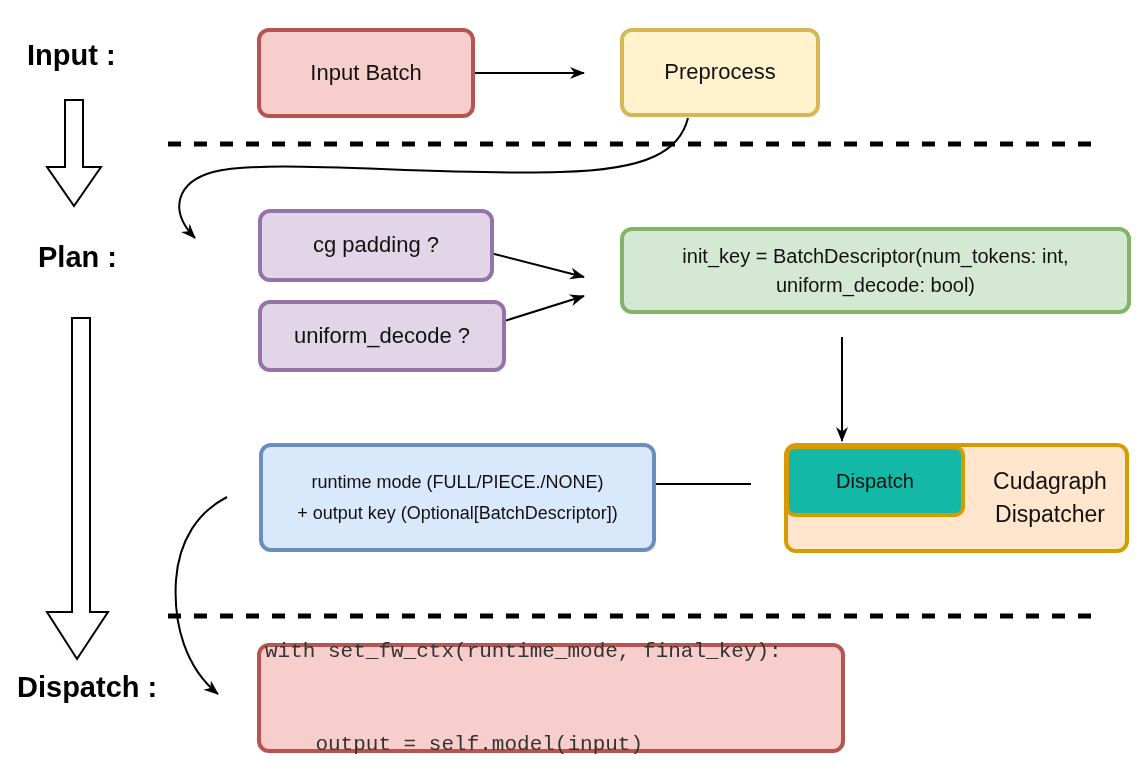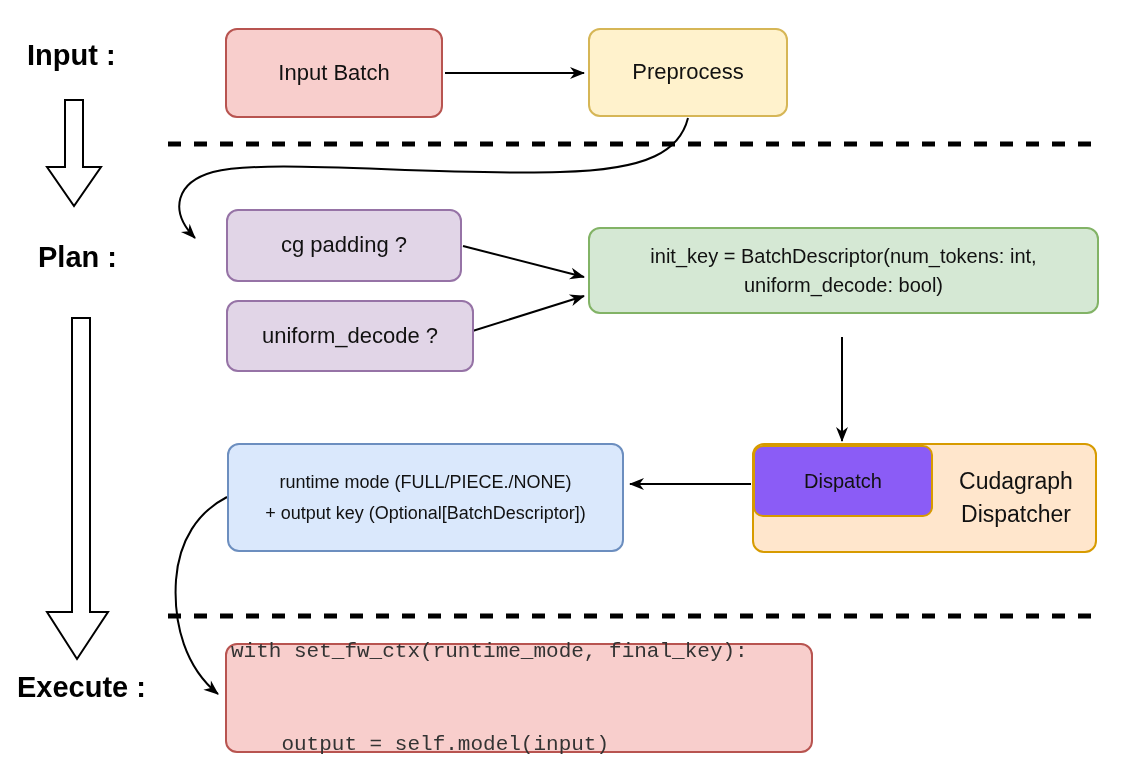--- a/index.html
+++ b/index.html
@@ -6,23 +6,23 @@
   #canvas{
     position:relative;width:1142px;height:770px;background:#ffffff;overflow:hidden;
     font-family:"Liberation Sans",sans-serif;color:#111;
   }
   #wires{position:absolute;left:0;top:0;width:1142px;height:770px;}
   .stage-label{position:absolute;font-weight:700;font-size:29px;color:#000;white-space:nowrap;}
   #label-input{left:27px;top:39px;}
   #label-plan{left:38px;top:241px;}
   #label-execute{left:17px;top:671px;}
   .node{
-    position:absolute;box-sizing:border-box;border:2px solid #a16207;border-radius:12px;
+    position:absolute;box-sizing:border-box;border:4px solid #a16207;border-radius:12px;
     display:flex;align-items:center;justify-content:center;text-align:center;
-    font-size:22px;line-height:1.3;color:#111;
+    font-size:22px;line-height:1.3;color:#111;margin-left:32px;
   }
   #node-input-batch{left:225px;top:28px;width:218px;height:90px;}
   #node-preprocess{left:588px;top:28px;width:200px;height:89px;}
   #node-cg-padding{left:226px;top:209px;width:236px;height:73px;}
   #node-uniform-decode{left:226px;top:300px;width:248px;height:72px;}
   #node-init-key{left:588px;top:227px;width:511px;height:87px;font-size:20px;line-height:1.45;}
   #node-cudagraph{left:752px;top:443px;width:345px;height:110px;}
   #cudagraph-label{
     position:absolute;left:181px;top:0;height:100%;width:150px;margin:0 6px;
     display:flex;align-items:center;justify-content:center;text-align:center;
@@ -58,21 +58,21 @@
     <path d="M 688 118 C 680 150, 650 170, 560 172 C 430 176, 268 158, 213 172 C 177 182, 168 210, 195 238" fill="none" stroke="#000" stroke-width="2" marker-end="url(#ah)"></path>
     <line x1="463" y1="246" x2="584" y2="277" stroke="#000" stroke-width="2" marker-end="url(#ah)"></line>
     <line x1="463" y1="334" x2="584" y2="296" stroke="#000" stroke-width="2" marker-end="url(#ah)"></line>
     <line x1="842" y1="337" x2="842" y2="441" stroke="#000" stroke-width="2" marker-end="url(#ah)"></line>
     <line x1="751" y1="484" x2="630" y2="484" stroke="#000" stroke-width="2" marker-end="url(#ah)"></line>
     <path d="M 227 497 C 198 512, 179 540, 176 580 C 173 625, 186 668, 218 694" fill="none" stroke="#000" stroke-width="2" marker-end="url(#ah)"></path>
   </svg>
 
   <div class="stage-label" id="label-input">Input :</div>
   <div class="stage-label" id="label-plan">Plan :</div>
-  <div class="stage-label" id="label-execute">Execute :</div>
+  <div class="stage-label" id="label-execute">Dispatch :</div>
 
   <div class="node" id="node-input-batch" style="background-color: rgb(248, 206, 204); border-color: rgb(184, 84, 80);">
     <span>Input Batch</span>
   </div>
 
   <div class="node" id="node-preprocess" style="background-color: rgb(255, 242, 204); border-color: rgb(214, 182, 86);">
     <span>Preprocess</span>
   </div>
 
   <div class="node" id="node-cg-padding" style="background-color: rgb(225, 213, 231); border-color: rgb(150, 115, 166);">
@@ -87,21 +87,21 @@
     <div>
       <div>init_key = BatchDescriptor(num_tokens: int,</div>
       <div>uniform_decode: bool)</div>
     </div>
   </div>
 
   <div class="node" id="node-cudagraph" style="background-color: rgb(255, 230, 204); border-color: rgb(215, 155, 0);">
     <div id="cudagraph-label">Cudagraph Dispatcher</div>
   </div>
 
-  <div class="node" id="node-dispatch" style="background-color: #8b5cf6; border-color: rgb(215, 155, 0);">
+  <div class="node" id="node-dispatch" style="background-color: #14b8a6; border-color: rgb(215, 155, 0);">
     <span>Dispatch</span>
   </div>
 
   <div class="node" id="node-runtime-mode" style="background-color: rgb(218, 232, 252); border-color: rgb(108, 142, 191);">
     <div>
       <div>runtime mode (FULL/PIECE./NONE)</div>
       <div>+ output key (Optional[BatchDescriptor])</div>
     </div>
   </div>
 

